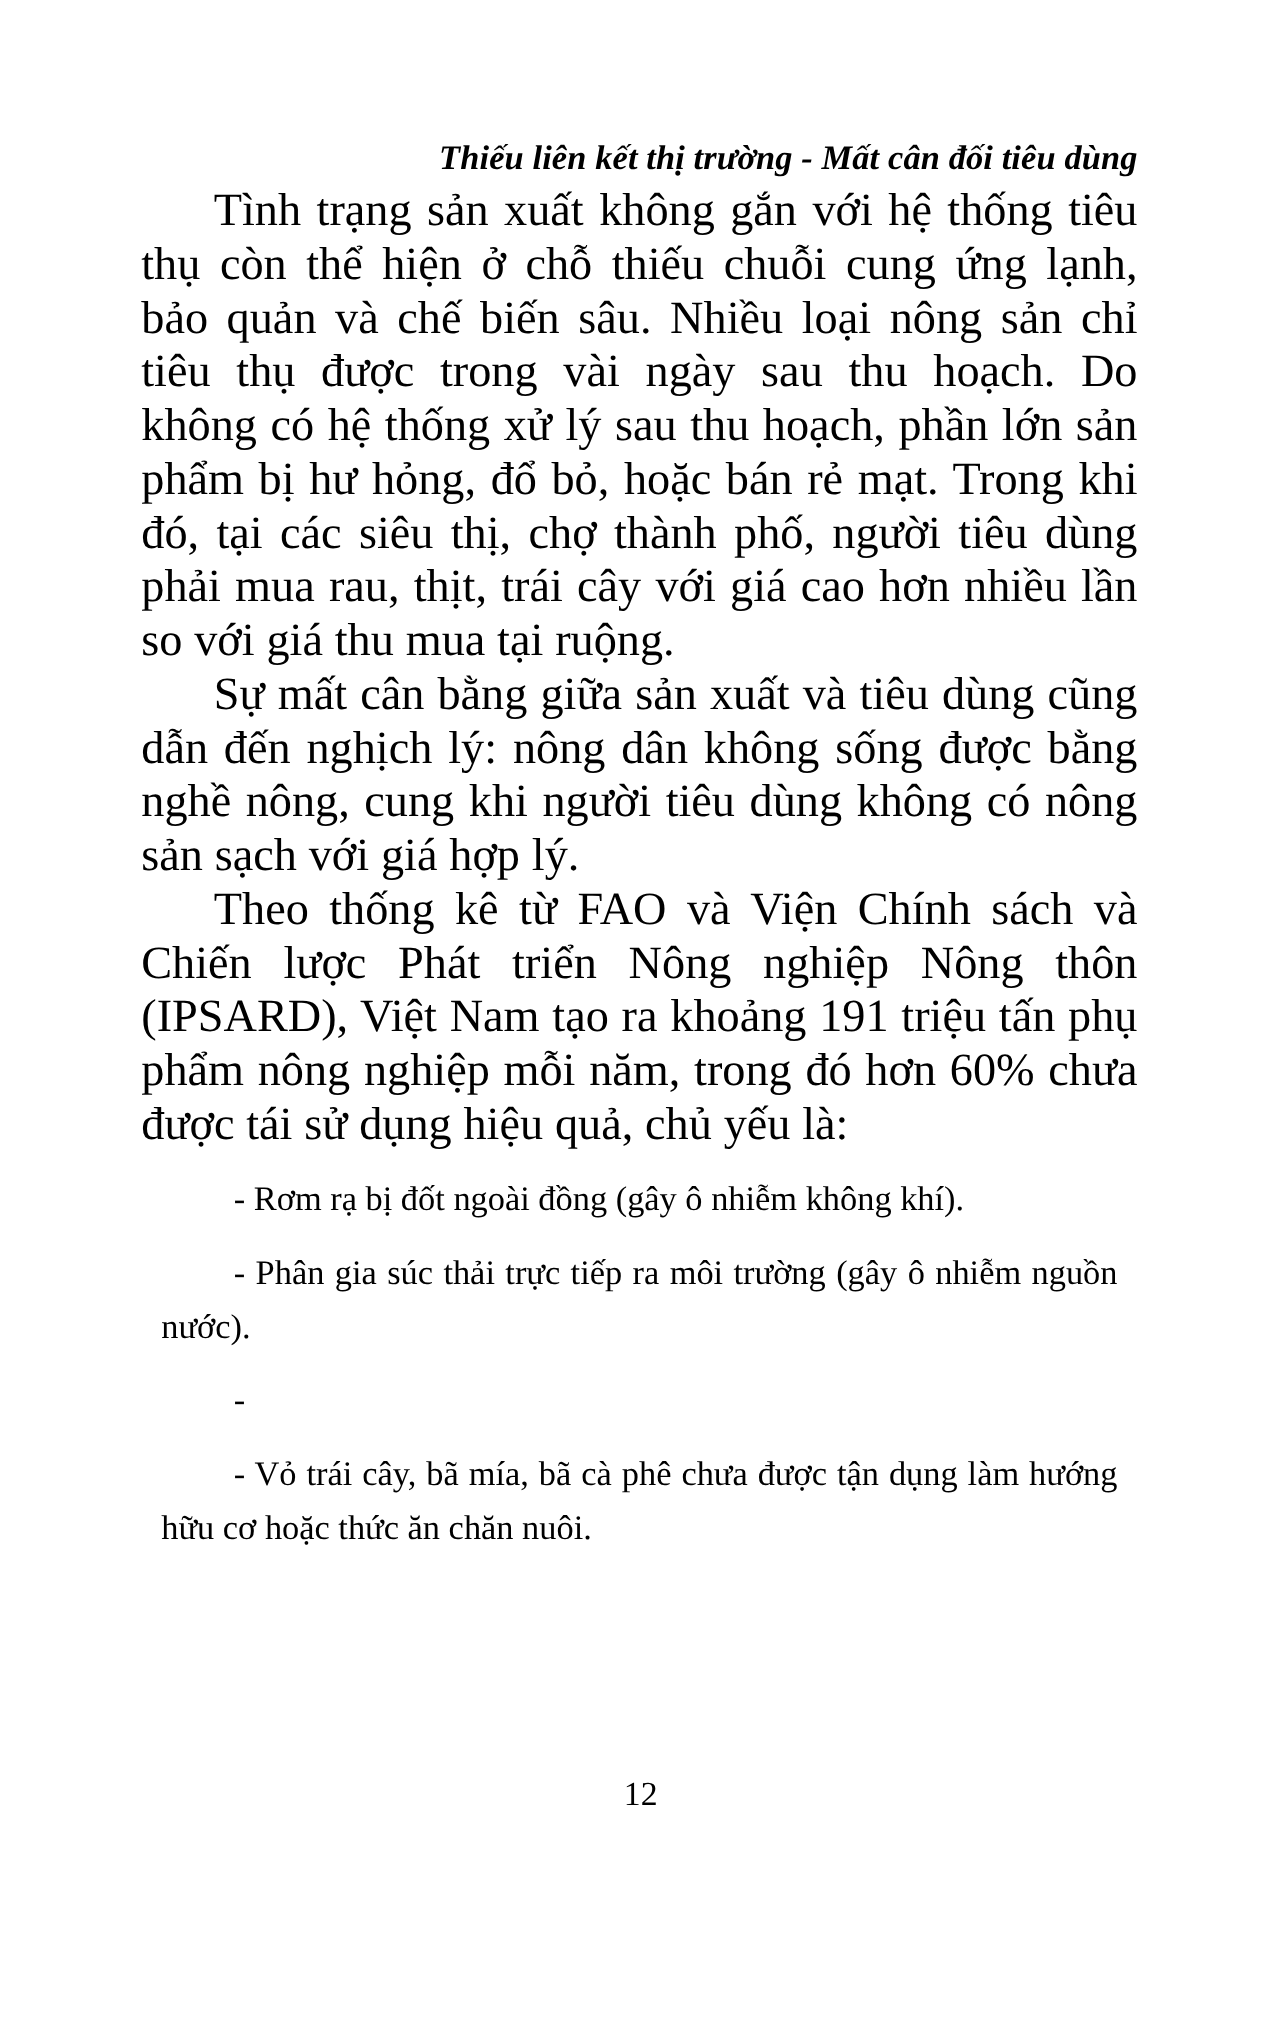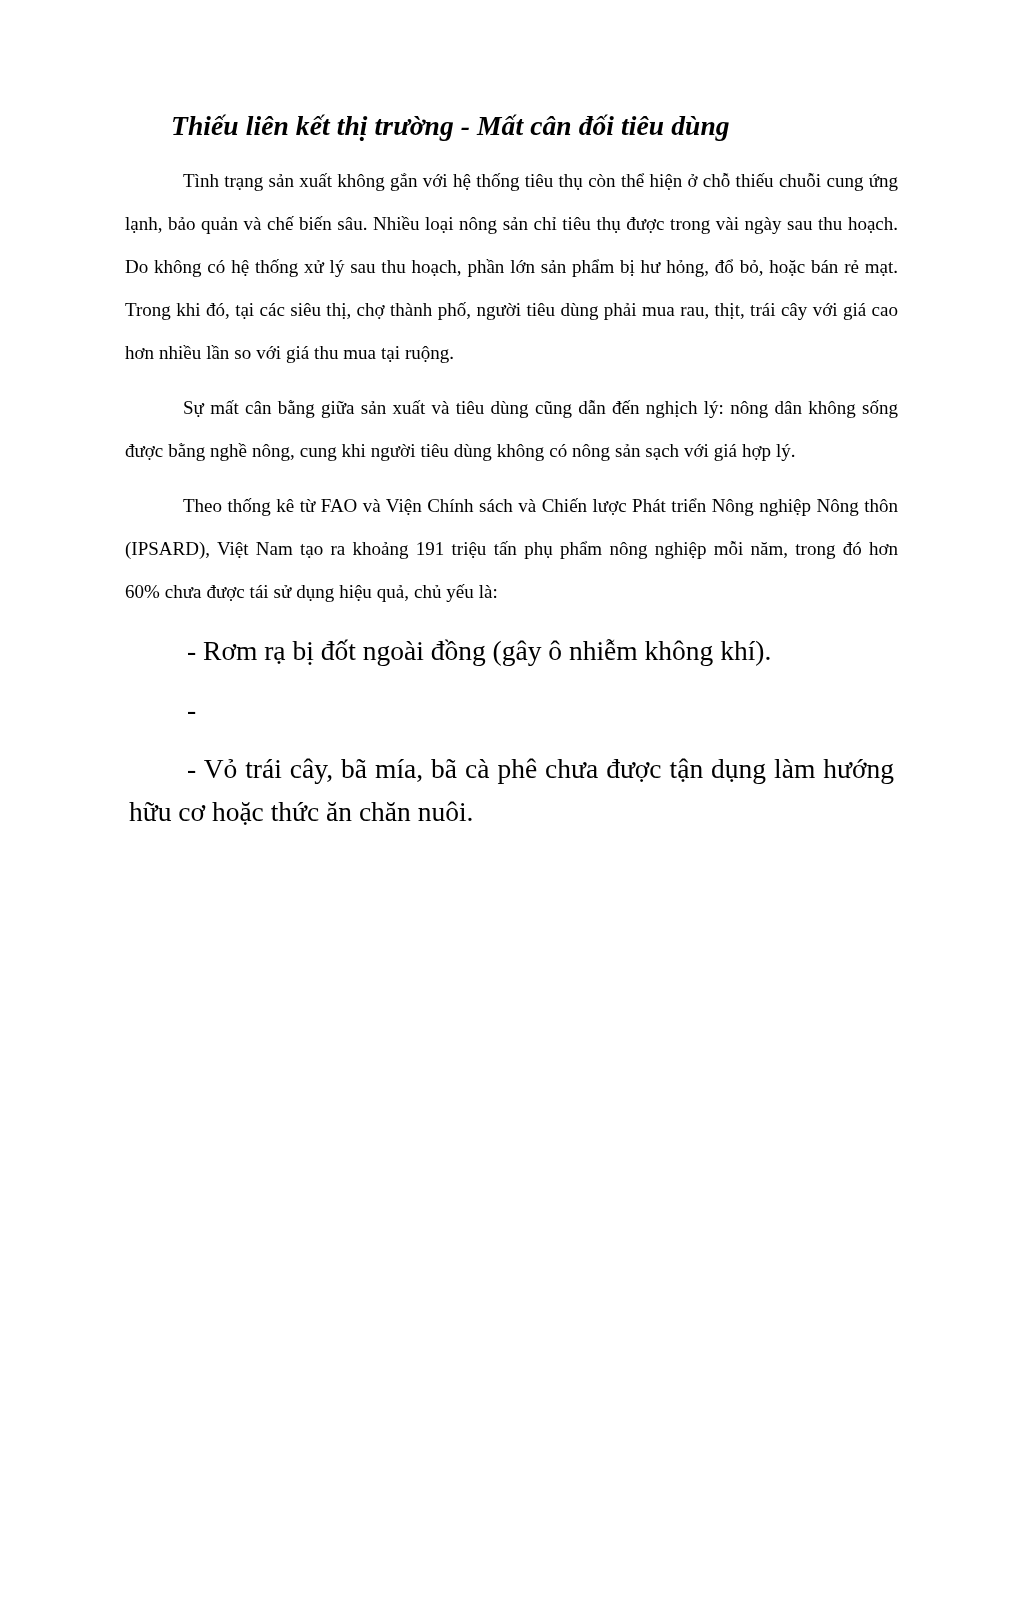--- a/index.html
+++ b/index.html
@@ -30,28 +30,28 @@
     font-size: 27.5px;
     line-height: 43px;
     font-weight: bold;
     font-style: italic;
     text-align: justify;
     text-indent: 58px;
     margin: 0;
     letter-spacing: 0.1px;
   }
   .heading.single-line {
-    text-align: left;
+    text-align: right;
   }
   .para {
-    font-size: 19px;
+    font-size: 37px;
     line-height: 43px;
     text-align: justify;
     text-indent: 58px;
-    margin: 12px;
+    margin: 0;
     word-spacing: 0.2px;
   }
   .listitem {
     font-size: 27.5px;
     line-height: 43px;
     text-align: justify;
     text-indent: 58px;
     margin: 16px;
   }
   .listitem.lone-dash {
@@ -78,22 +78,24 @@
 
     <p class="para">Tình trạng sản xuất không gắn với hệ thống tiêu thụ còn thể hiện ở chỗ thiếu chuỗi cung ứng lạnh, bảo quản và chế biến sâu. Nhiều loại nông sản chỉ tiêu thụ được trong vài ngày sau thu hoạch. Do không có hệ thống xử lý sau thu hoạch, phần lớn sản phẩm bị hư hỏng, đổ bỏ, hoặc bán rẻ mạt. Trong khi đó, tại các siêu thị, chợ thành phố, người tiêu dùng phải mua rau, thịt, trái cây với giá cao hơn nhiều lần so với giá thu mua tại ruộng.</p>
 
     <p class="para">Sự mất cân bằng giữa sản xuất và tiêu dùng cũng dẫn đến nghịch lý: nông dân không sống được bằng nghề nông, cung khi người tiêu dùng không có nông sản sạch với giá hợp lý.</p>
 
 
     <p class="para">Theo thống kê từ FAO và Viện Chính sách và Chiến lược Phát triển Nông nghiệp Nông thôn (IPSARD), Việt Nam tạo ra khoảng 191 triệu tấn phụ phẩm nông nghiệp mỗi năm, trong đó hơn 60% chưa được tái sử dụng hiệu quả, chủ yếu là:</p>
 
     <p class="listitem">- Rơm rạ bị đốt ngoài đồng (gây ô nhiễm không khí).</p>
 
+    <p class="listitem">- Phân gia súc thải trực tiếp ra môi trường (gây ô nhiễm nguồn nước).</p>
 
     <p class="listitem lone-dash">-</p>
 
     <p class="listitem">- Vỏ trái cây, bã mía, bã cà phê chưa được tận dụng làm hướng hữu cơ hoặc thức ăn chăn nuôi.</p>
 
 
   </div>
 
+  <div class="pagenum">12</div>
 
 </div>
 
 </body></html>

